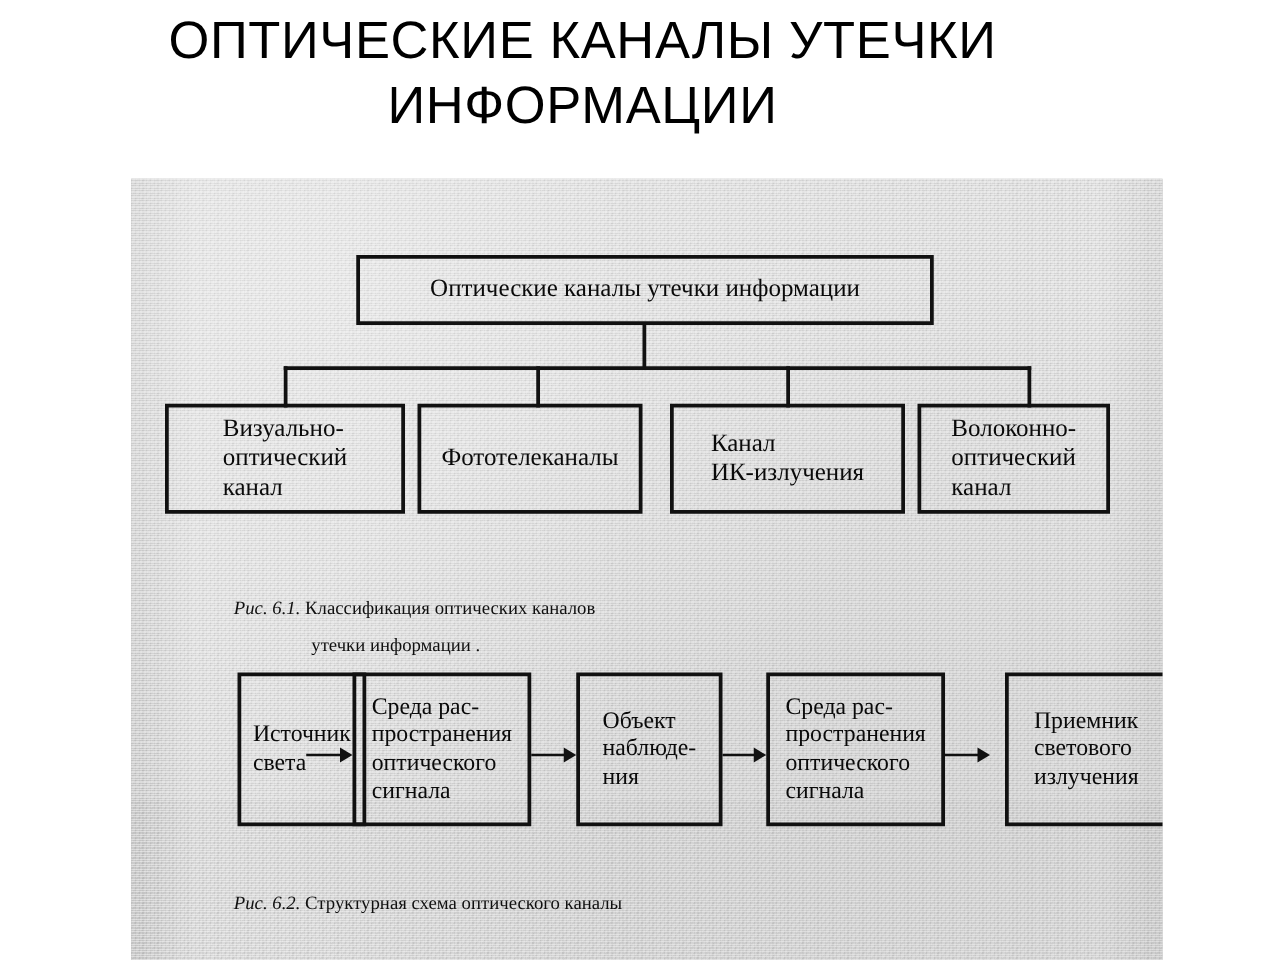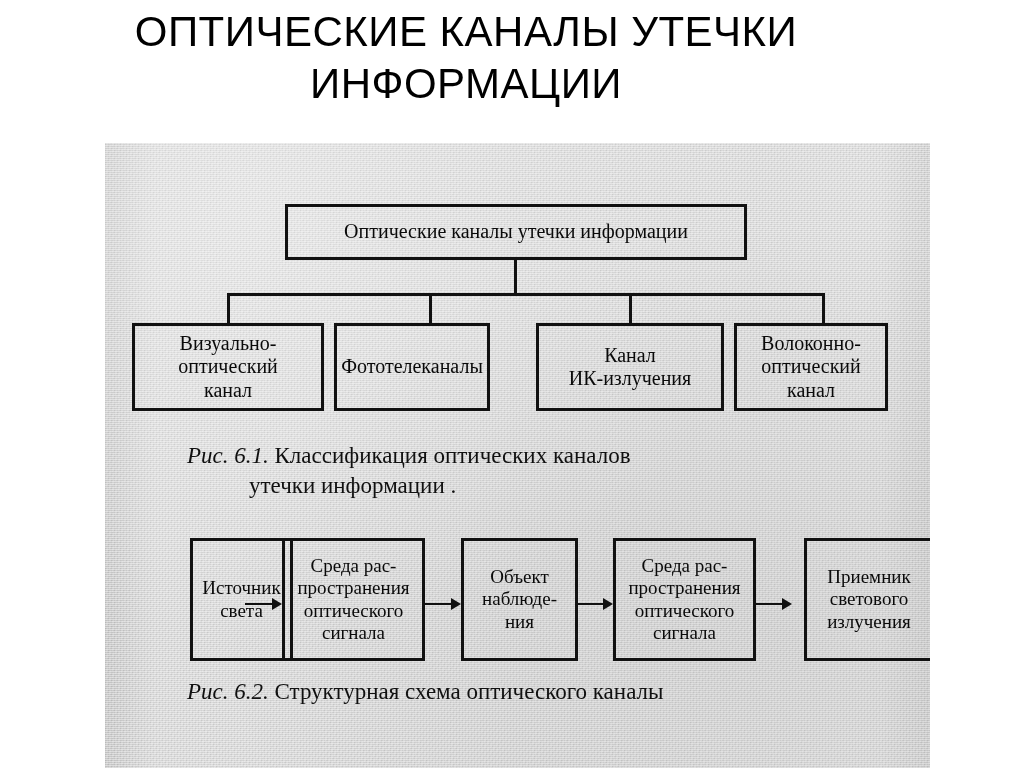--- a/index.html
+++ b/index.html
@@ -60,21 +60,20 @@
   }
 
   
   .dbox {
     position: absolute;
     border: 3px solid #111111;
     background: transparent;
     display: flex;
     align-items: center;
     justify-content: center;
-    text-align: center;
     color: #0a0a0a;
     font-family: "Liberation Serif", "DejaVu Serif", serif;
     box-sizing: border-box;
     z-index: 3;
   }
   .dbox .txt {
     display: block;
     white-space: pre-line;
     line-height: 1.17;
   }
@@ -87,41 +86,42 @@
     height: 56px;
     font-size: 20px;
   }
   
   .leaf {
     height: 88px;
     top: 180px;
     font-size: 20px;
   }
   #node-visual   { left: 27px;  width: 192px; }
-  #node-photo    { left: 229px; width: 156px; }
+  #node-photo    { left: 229px; width: 180px; }
   #node-ir       { left: 431px; width: 188px; }
   #node-fiber    { left: 629px; width: 154px; }
 
   
   .line-v, .line-h {
     position: absolute;
     background: #111111;
     z-index: 2;
   }
   .line-v { width: 3px; }
   .line-h { height: 3px; }
 
   
   .caption {
     position: absolute;
     color: #101010;
     font-family: "Liberation Serif", "DejaVu Serif", serif;
-    font-size: 23px;
+    font-size: 15px;
     line-height: 30px;
     z-index: 3;
+    margin-top: 31px;
   }
   .caption .fignum {
     font-style: italic;
   }
   .caption .cap-l2 {
     display: block;
     padding-left: 62px;
   }
   #caption-1 { left: 82px; top: 298px; width: 620px; }
   #caption-2 { left: 82px; top: 534px; width: 660px; }

